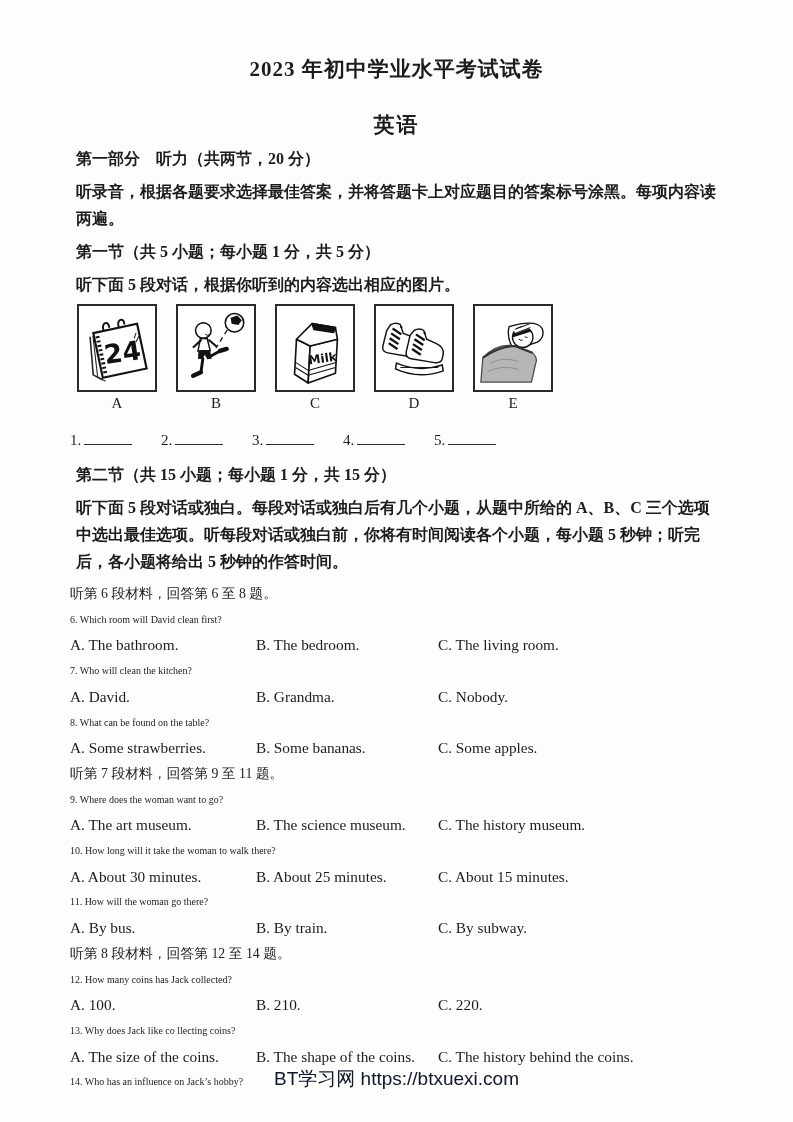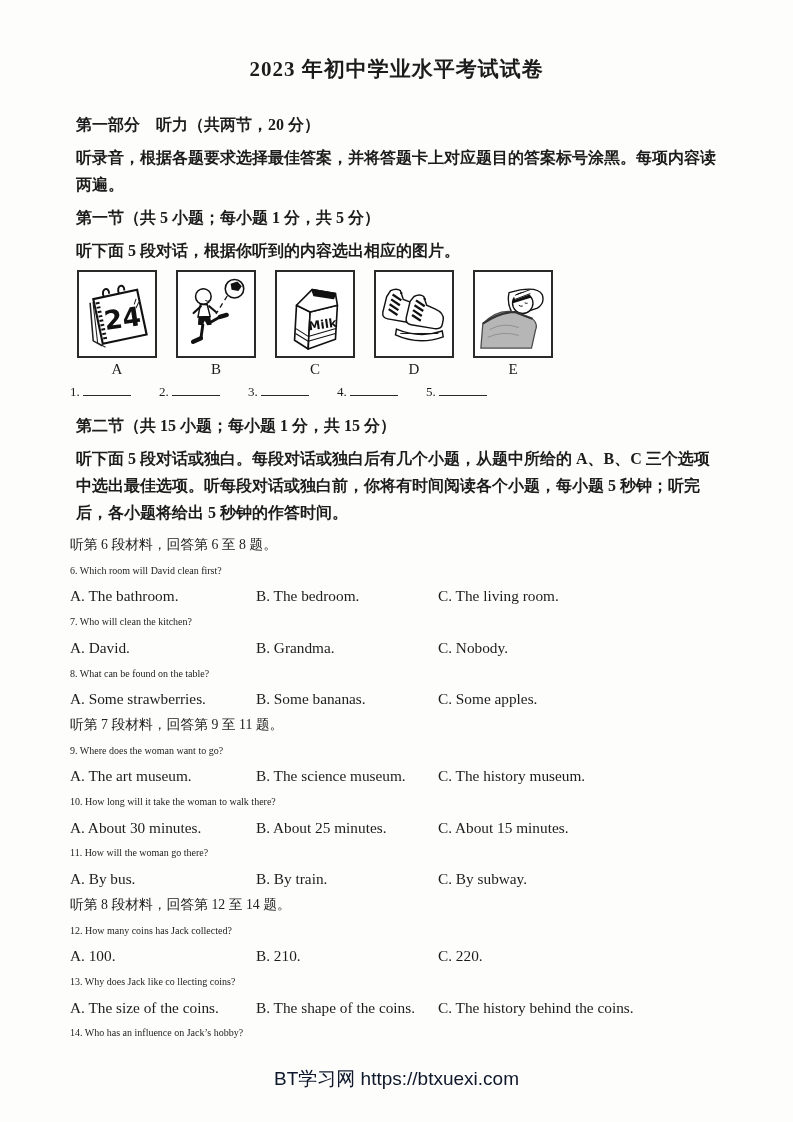--- a/index.html
+++ b/index.html
@@ -18,21 +18,21 @@
   }
   .bold-line{font-size:16px;font-weight:bold;line-height:27px;margin:6px;}
   .pics-row{display:flex;gap:19px;margin:6px 0 0 7px;}
   .pic{width:80px;text-align:center;}
   .pic-box{
     width:80px;height:88px;border:2px solid #2a2a2a;box-sizing:border-box;
     background:#fff;display:flex;align-items:center;justify-content:center;
   }
   .pic-box svg{width:74px;height:82px;display:block;}
   .pic-label{font-size:15px;line-height:20px;margin-top:1px;}
-  .blanks-row{margin-top:3px;height:24px;font-size:13px;}
+  .blanks-row{margin-top:18px;height:24px;font-size:15px;}
   .blank-item{display:inline-block;margin-right:25px;}
   .blank-line{
     display:inline-block;width:48px;height:13px;margin-left:3px;
     border-bottom:1.2px solid #2a2a2a;
   }
   .qsec{margin-top:1px;}
   .intro-line{font-size:13.8px;line-height:25.7px;color:#232323;}
   .q-line{font-size:10px;line-height:25.7px;}
   .opts-row{
     display:grid;grid-template-columns:186px 182px 1fr;
@@ -43,20 +43,21 @@
     font-family:"Liberation Sans","DejaVu Sans",sans-serif;
     font-size:19px;color:#0f172a;
   }
 </style>
 </head>
 <body>
 
 <div class="page">
 
   <div class="doc-title">2023 年初中学业水平考试试卷</div>
+  <div class="doc-subject">英语</div>
 
   <p class="bold-line">第一部分　听力（共两节，20 分）</p>
   <p class="bold-line">听录音，根据各题要求选择最佳答案，并将答题卡上对应题目的答案标号涂黑。每项内容读两遍。</p>
   <p class="bold-line">第一节（共 5 小题；每小题 1 分，共 5 分）</p>
   <p class="bold-line">听下面 5 段对话，根据你听到的内容选出相应的图片。</p>
 
   <div class="pics-row">
 
     <div class="pic">
       <div class="pic-box">

